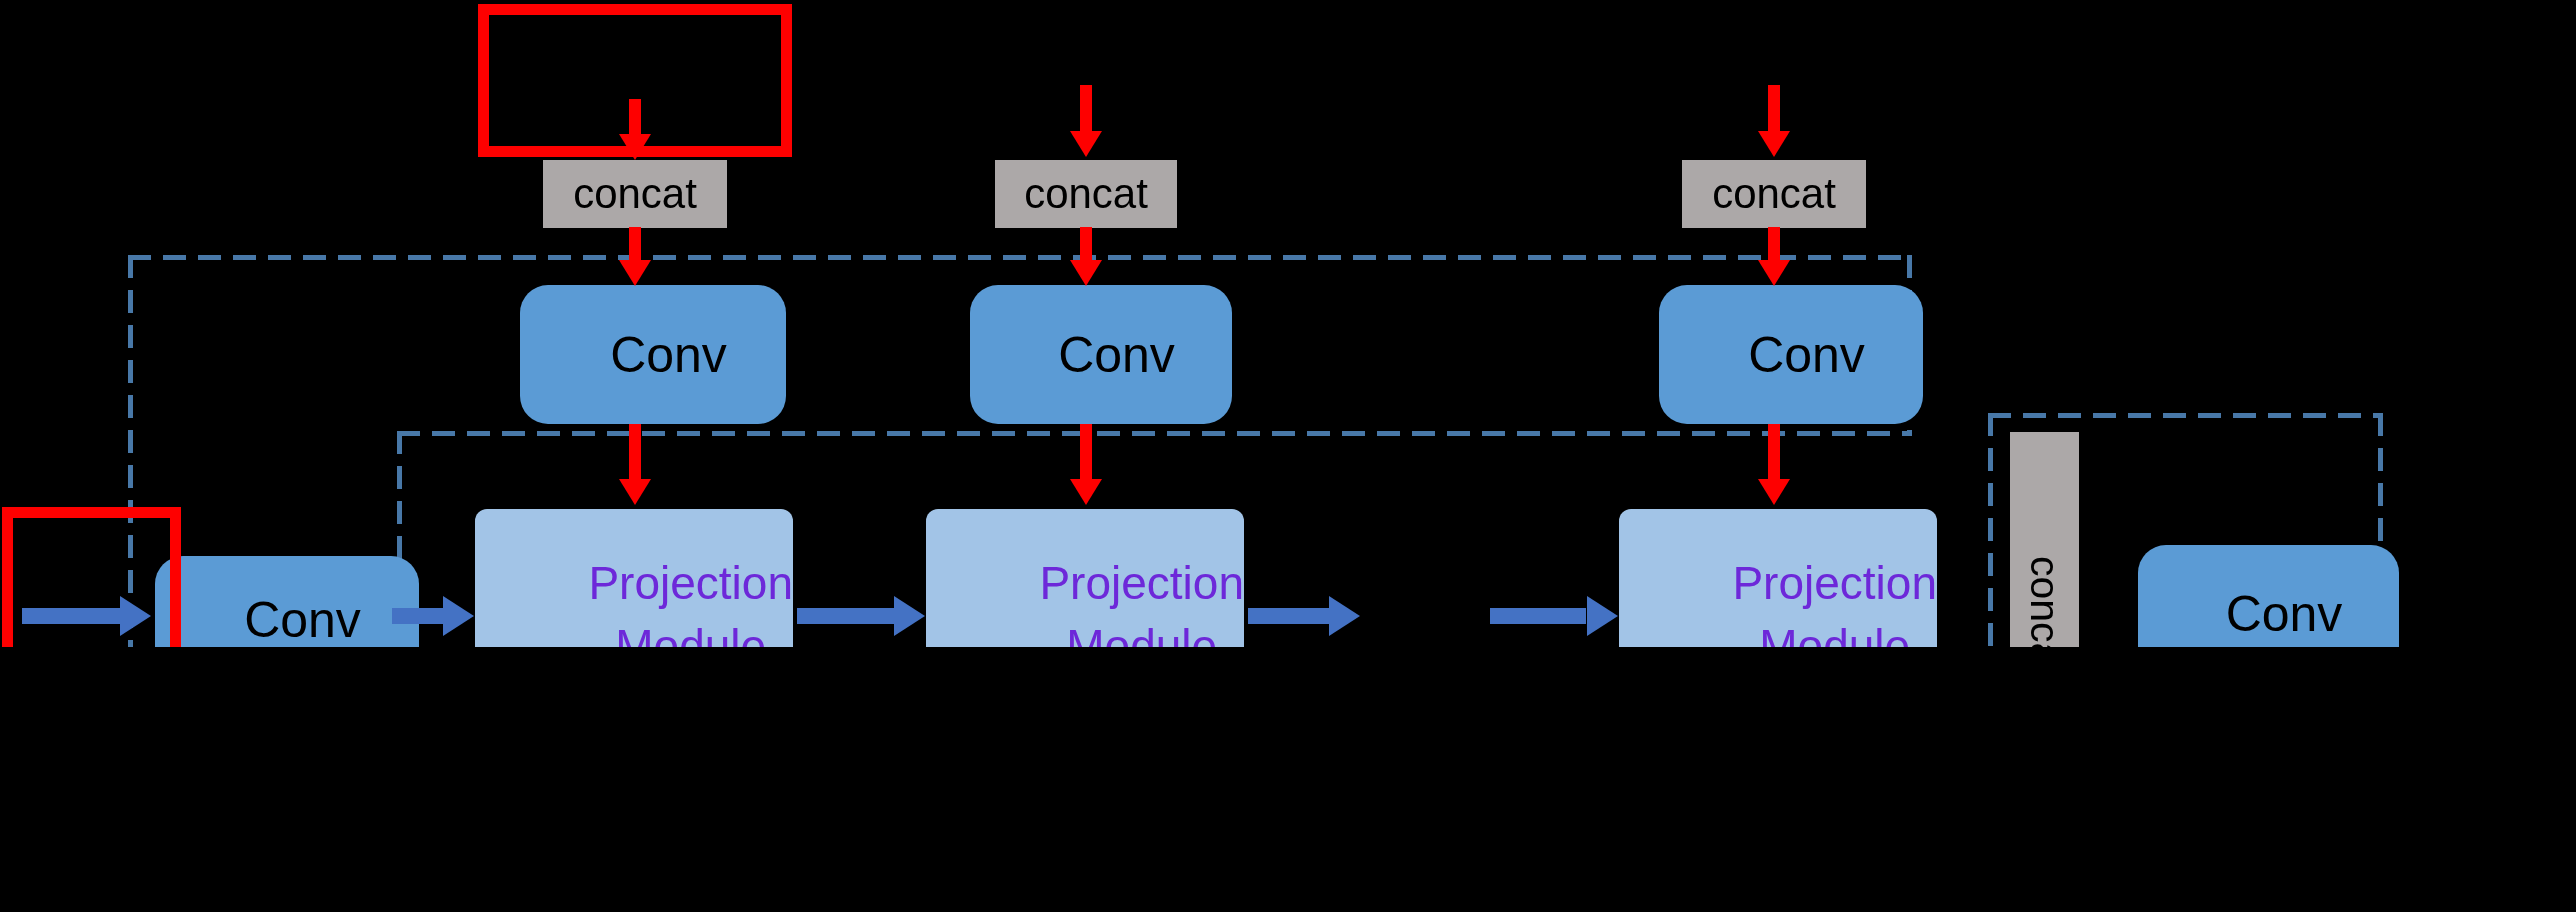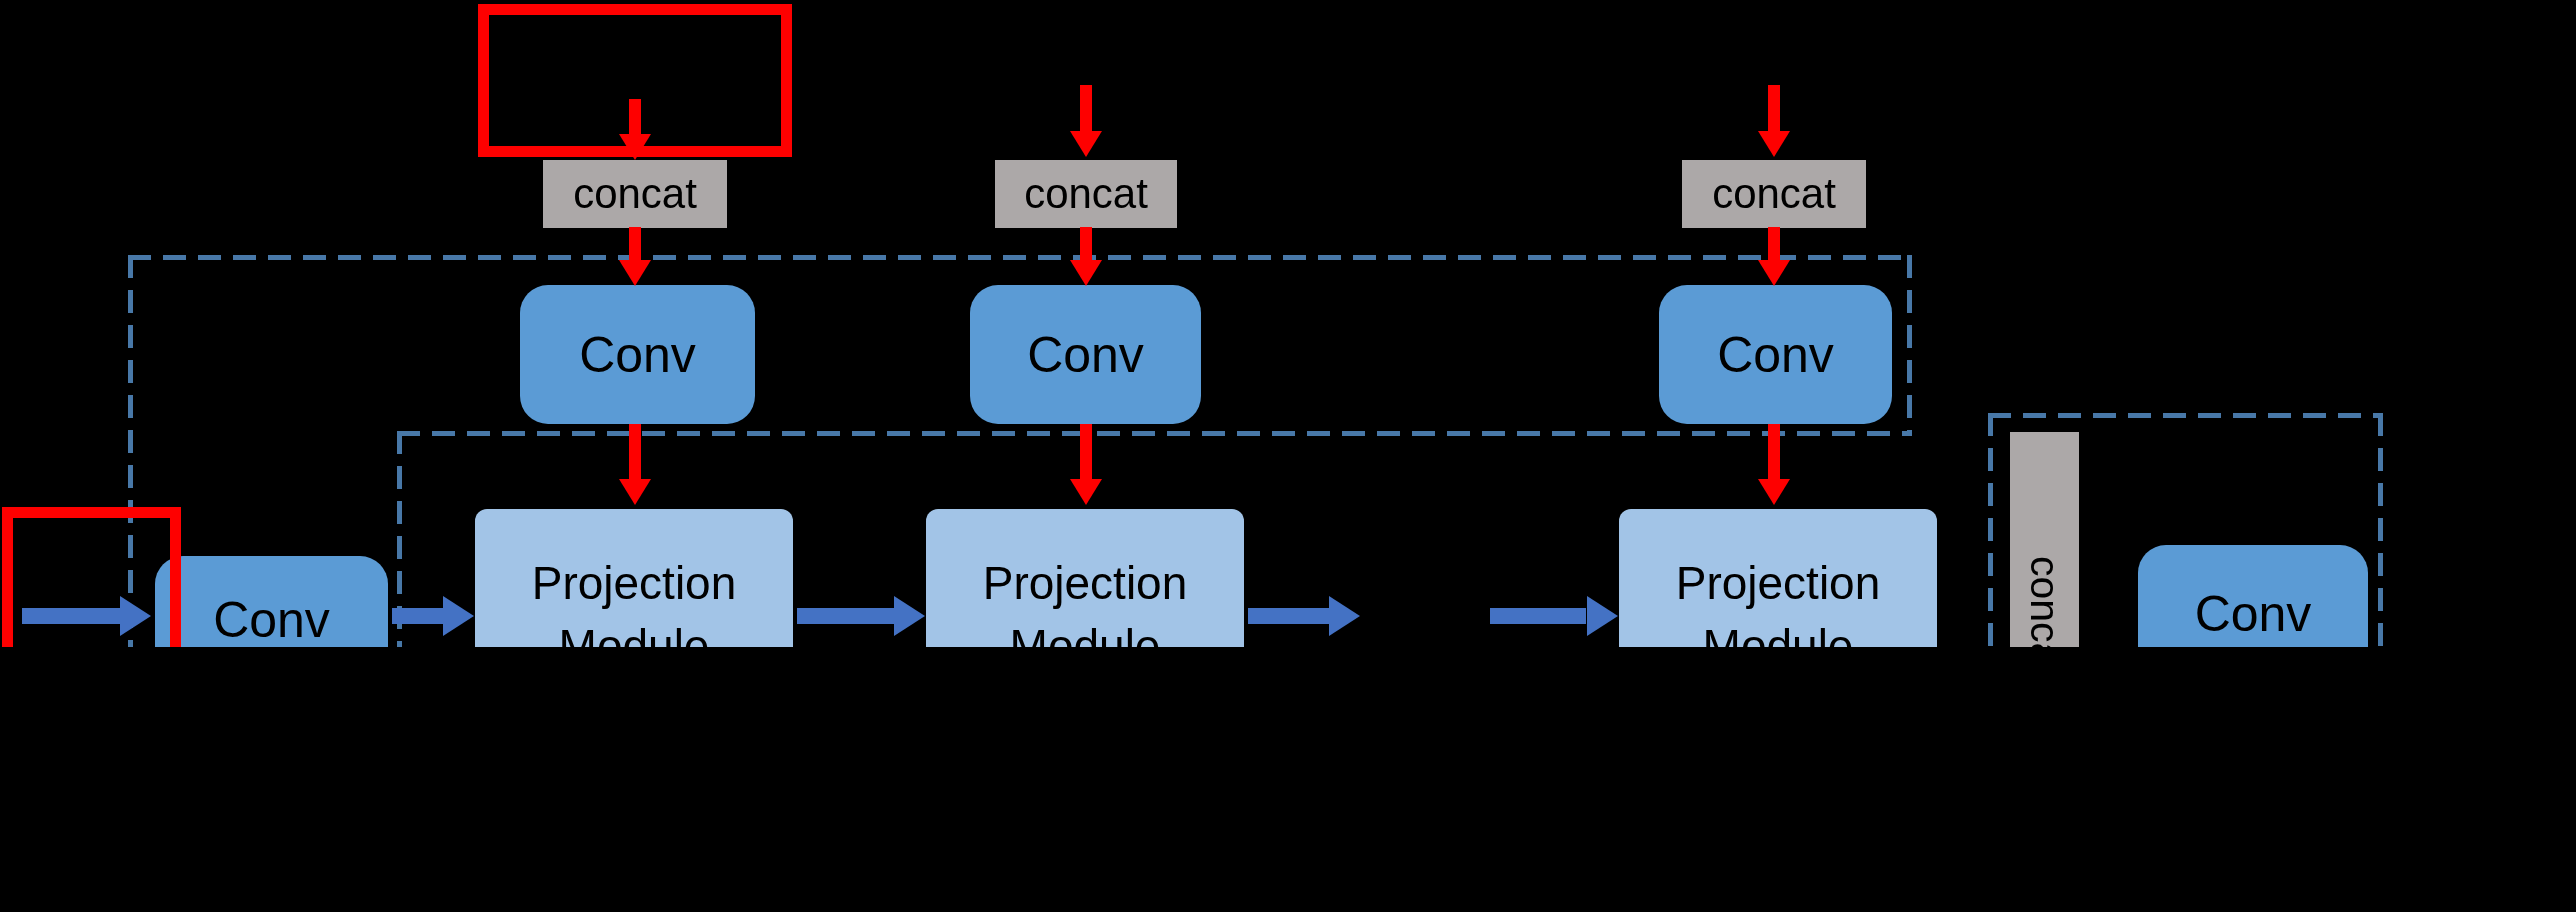--- a/index.html
+++ b/index.html
@@ -25,26 +25,26 @@
   
   .concat{
     background:var(--gray);color:#000;
     display:flex;align-items:center;justify-content:center;
     font-size:42px;line-height:1;
   }
   
   .conv{
     background:var(--convblue);color:#000;border-radius:28px;
     display:flex;align-items:center;justify-content:center;
-    font-size:50px;line-height:1;
+    font-size:50px;line-height:1;padding-left:31px;
   }
   
   .pm{
-    background:var(--pmblue);color:#000000;border-radius:12px;
-    display:flex;align-items:center;justify-content:center;
+    background:var(--pmblue);color:#6d28d9;border-radius:12px;
+    display:flex;align-items:center;justify-content:flex-end;
     text-align:center;font-size:46px;line-height:1.35;
   }
   
   .bar{
     background:var(--gray);color:#000;
     display:flex;align-items:center;justify-content:center;
     writing-mode:vertical-rl;
     font-size:41px;line-height:1;
   }
   

